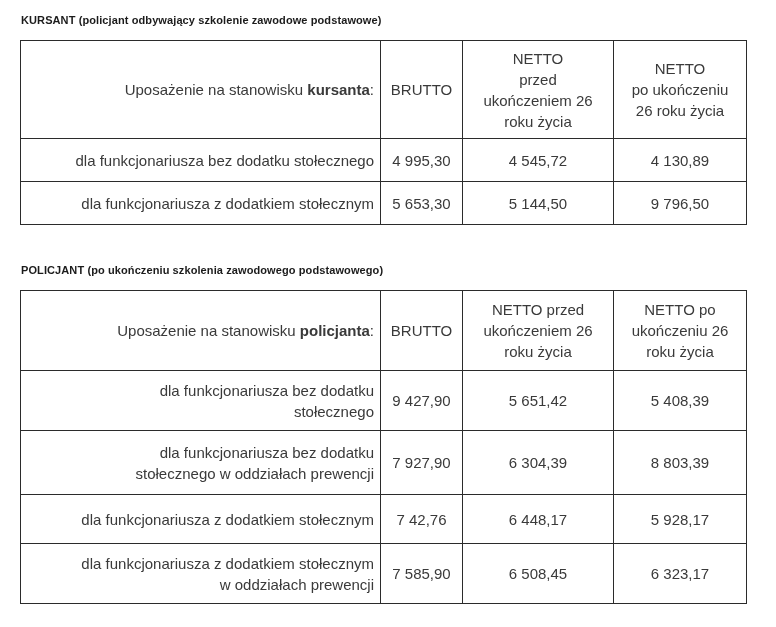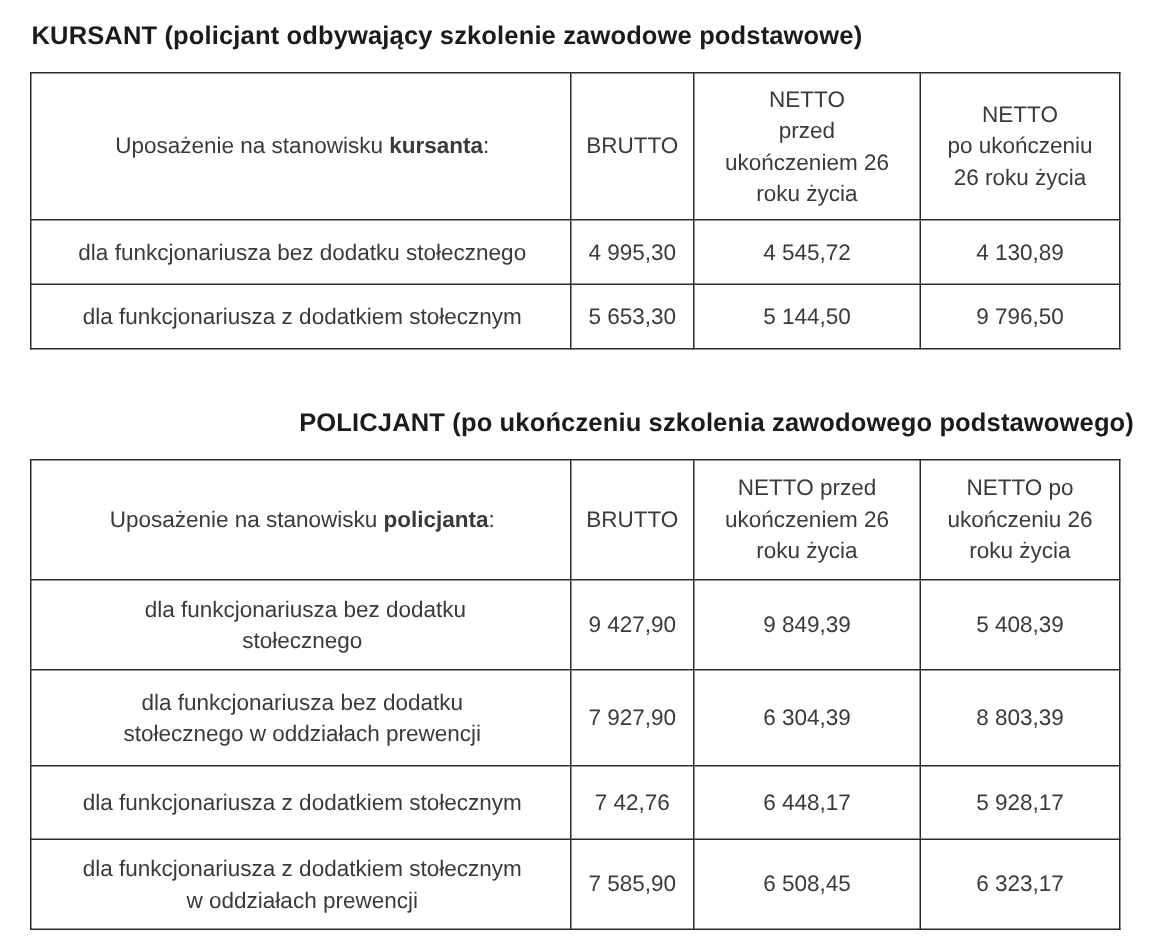--- a/index.html
+++ b/index.html
@@ -9,45 +9,45 @@
     width: 776px;
     height: 627px;
     font-family: "Liberation Sans", sans-serif;
     color: #3a3a3a;
     overflow: hidden;
   }
   .content {
     padding: 8px 20px 0 20px;
   }
   .section-title {
-    font-size: 17px;
+    font-size: 11px;
     font-weight: bold;
     color: #1b1b1b;
     margin: 0 0 0 1px;
     letter-spacing: 0.1px;
   }
   .title-1 { padding-top: 6px; padding-bottom: 14px; }
-  .title-2 { padding-top: 39px; padding-bottom: 14px; text-align: right; }
+  .title-2 { padding-top: 39px; padding-bottom: 14px; }
   table.salary {
     border-collapse: collapse;
     table-layout: fixed;
     width: 726px;
     font-size: 15px;
     color: #3a3a3a;
   }
   table.salary td, table.salary th {
     border: 1.5px solid #2b2b2b;
     vertical-align: middle;
     font-weight: normal;
     line-height: 1.4;
     white-space: pre-line;
     overflow: hidden;
   }
   table.salary .label-col {
-    text-align: center;
+    text-align: right;
     padding: 2px 6px 2px 8px;
   }
   table.salary .num-col {
     text-align: center;
     padding: 2px 4px;
   }
   .bold { font-weight: bold; }
   
   col.c1 { width: 360px; }
   col.c2 { width: 82px; }
@@ -121,21 +121,21 @@
 ukończeniem 26
 roku życia</td>
         <td class="num-col">NETTO po
 ukończeniu 26
 roku życia</td>
       </tr>
       <tr class="r1">
         <td class="label-col">&nbsp;dla funkcjonariusza bez dodatku
 stołecznego</td>
         <td class="num-col">9 427,90</td>
-        <td class="num-col">9 849,39</td>
+        <td class="num-col">5 651,42</td>
         <td class="num-col">5 408,39</td>
       </tr>
       <tr class="r2">
         <td class="label-col">dla funkcjonariusza bez dodatku
 stołecznego w oddziałach prewencji</td>
         <td class="num-col">7 927,90</td>
         <td class="num-col">6 304,39</td>
         <td class="num-col">8 803,39</td>
       </tr>
       <tr class="r3">

